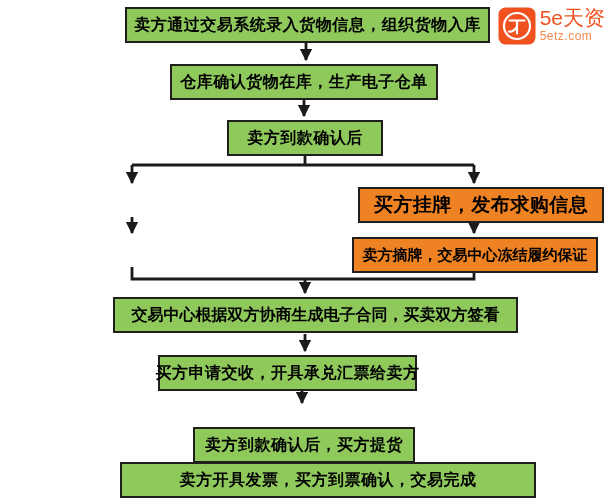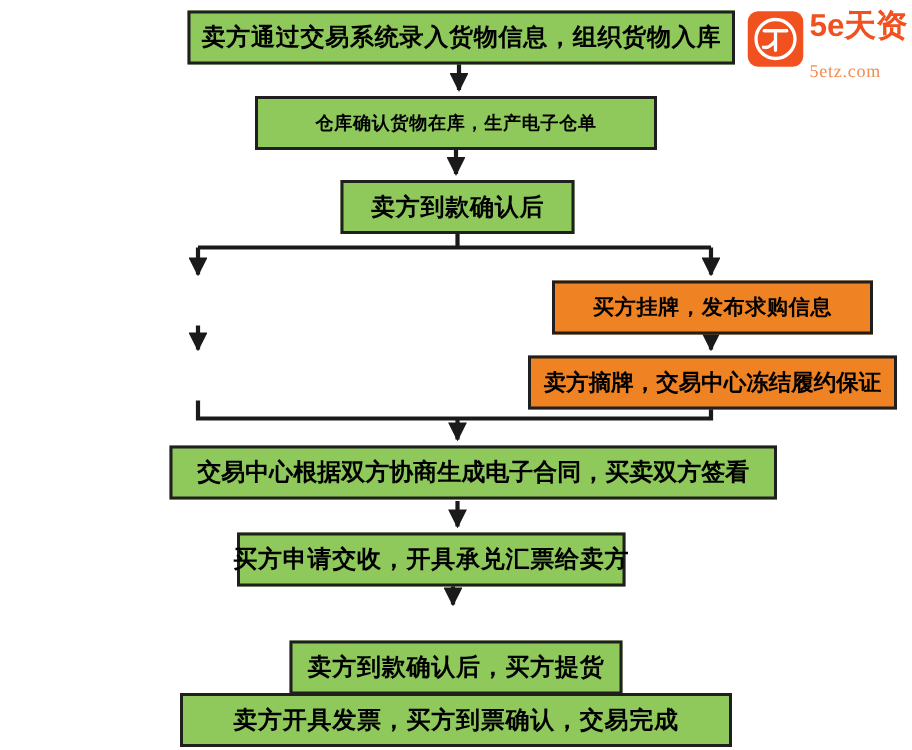--- a/index.html
+++ b/index.html
@@ -15,34 +15,34 @@
   .connectors .head{fill:var(--line);stroke:none;}
   .node{
     position:absolute;box-sizing:border-box;display:flex;align-items:center;justify-content:center;
     border:2.5px solid var(--node-border);font-weight:bold;color:var(--text);
     text-align:center;white-space:nowrap;padding:16px 3px;letter-spacing:0.5px;
   }
   .green{background:var(--node-green);}
   .blue{background:var(--node-blue);}
   .orange{background:var(--node-orange);}
   .n1{left:125px;top:7px;width:365px;height:35px;font-size:16px;}
-  .n2{left:170px;top:64px;width:268px;height:20px;font-size:12px;}
+  .n2{left:170px;top:64px;width:268px;height:20px;font-size:16px;}
   .n3{left:227px;top:120px;width:156px;height:31px;font-size:16px;}
   .n4{left:8px;top:187px;width:245px;height:30px;font-size:15px;letter-spacing:0;}
-  .n5{left:368px;top:187px;width:214px;height:30px;font-size:14px;}
+  .n5{left:358px;top:187px;width:246px;height:30px;font-size:19px;}
   .n6{left:8px;top:237px;width:245px;height:30px;font-size:15px;letter-spacing:0;}
   .n7{left:352px;top:237px;width:246px;height:30px;font-size:15px;letter-spacing:0;}
   .n8{left:113px;top:297px;width:405px;height:36px;font-size:16px;letter-spacing:0;}
   .n9{left:158px;top:355px;width:259px;height:32px;font-size:16px;}
   .n10{left:193px;top:407px;width:222px;height:31px;font-size:16px;margin-top:20px;}
-  .n11{left:120px;top:462px;width:368px;height:33px;font-size:16px;}
+  .n11{left:120px;top:462px;width:416px;height:33px;font-size:16px;}
   .logo{position:absolute;top:7px;right:3px;display:flex;align-items:flex-start;gap:4px;cursor:pointer;}
   .logo-text{display:flex;flex-direction:column;line-height:1;}
-  .logo-title{font-size:21px;font-weight:bold;color:var(--brand);}
-  .logo-domain{font-size:12px;color:var(--brand-light);margin-top:13px;letter-spacing:0.5px;font-family:Liberation Serif, serif;}
+  .logo-title{font-size:21px;font-weight:normal;color:var(--brand);}
+  .logo-domain{font-size:12px;color:var(--brand-light);margin-top:2px;letter-spacing:0.5px;}
 </style>
 </head>
 <body>
 
 <div class="canvas">
 
   <svg class="connectors" viewBox="0 0 608 500" xmlns="http://www.w3.org/2000/svg">
     <defs>
       <marker id="arrow" viewBox="0 0 10 10" refX="9" refY="5" markerWidth="4.5" markerHeight="4.5" orient="auto">
         <path class="head" d="M0,0 L10,5 L0,10 Z"></path>

